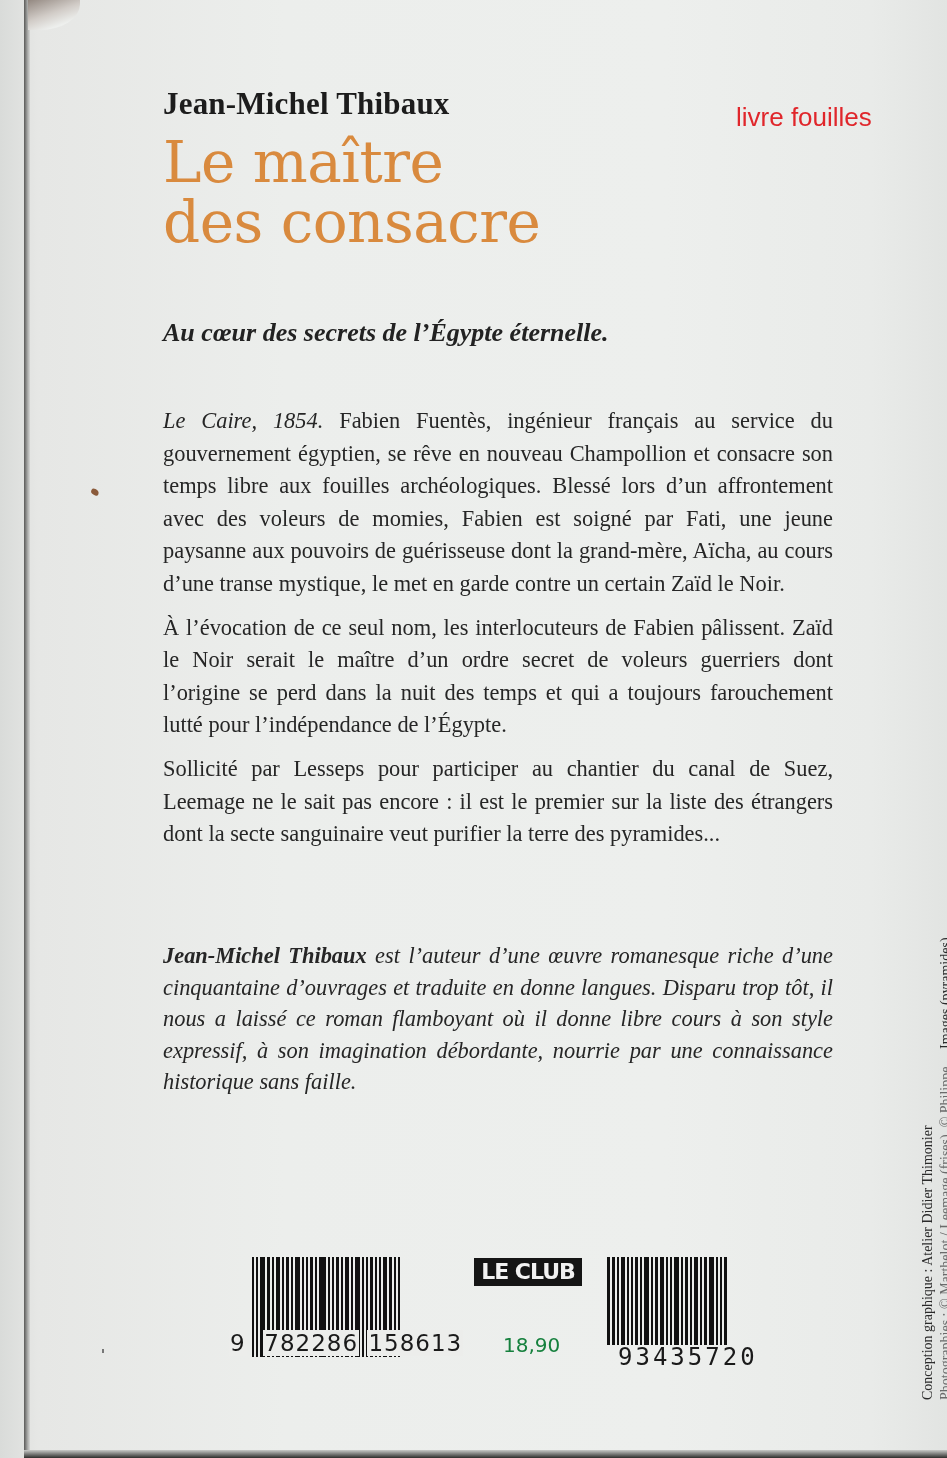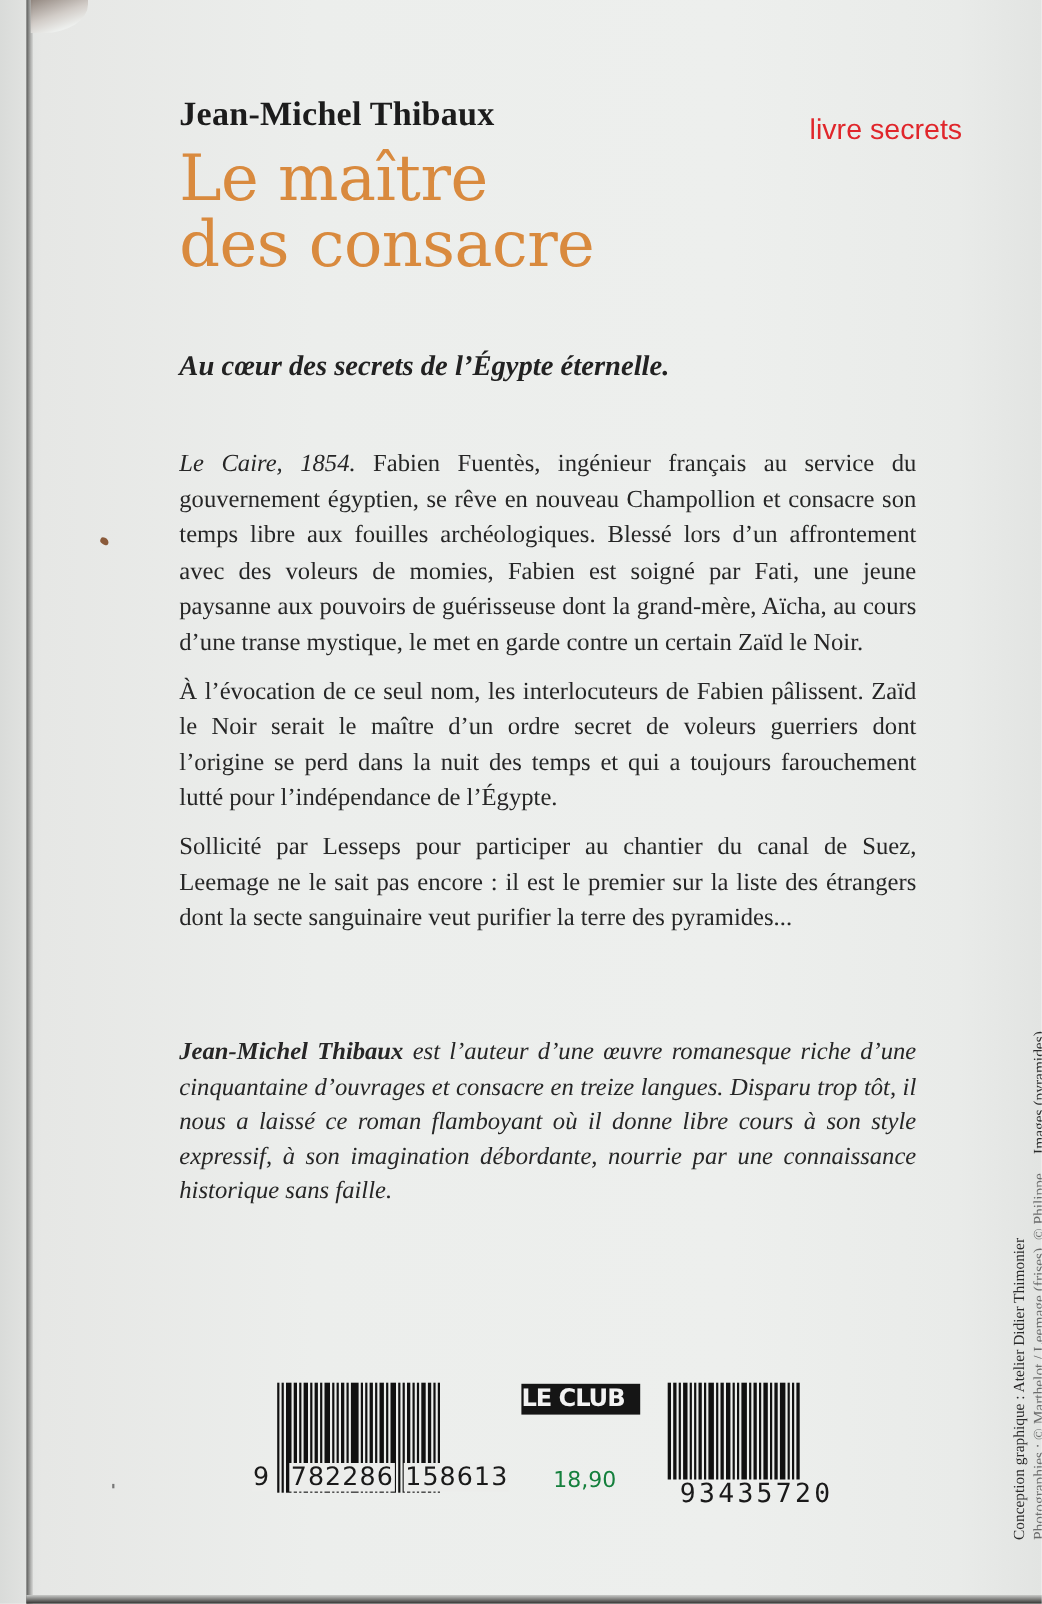--- a/index.html
+++ b/index.html
@@ -43,21 +43,21 @@
 
   .barcode { position:absolute; display:flex; align-items:stretch; }
   .barcode span { display:block; background:#111; margin-right:2px; }
   .ean { left:228px; top:1257px; height:100px; }
   .ean-num { position:absolute; left:205px; top:1330px; font-family:"DejaVu Sans", sans-serif;
     font-size:23px; color:#1a1a1a; background:transparent; letter-spacing:1px; }
   .ean-num span { background:#ecedeb; padding:0 1px; }
 
   .club-logo { position:absolute; left:450px; top:1258px; width:108px; height:28px; background:#151515;
     color:#f2f2f2; font-family:"DejaVu Sans", sans-serif; font-weight:bold; font-size:22px;
-    line-height:28px; letter-spacing:-1px; }
+    line-height:28px; text-align:center; letter-spacing:-1px; }
   .price { position:absolute; left:479px; top:1333px; font-family:"DejaVu Sans", sans-serif;
     font-size:20px; color:#15803d; }
   .ref-bc { left:583px; top:1257px; height:88px; }
   .ref-num { position:absolute; left:594px; top:1343px; font-family:"DejaVu Sans Mono", monospace;
     font-size:24px; color:#1a1a1a; letter-spacing:3px; }
 
   .credits { position:absolute; left:895px; top:1400px; transform-origin:0 0; transform:rotate(-90deg);
     font-family:"Liberation Serif", serif; font-size:14px; line-height:18px; color:#2a2a2a; white-space:nowrap; }
   .credits .faded { color:#6b6b6b; }
   .speck { position:absolute; left:67px; top:489px; width:8px; height:6px; background:#8a5a3a;
@@ -73,31 +73,31 @@
   <div class="bottom-edge"></div>
   <div class="corner-curl"></div>
   <div class="speck"></div>
   <div class="speck2"></div>
 
   <div class="author">Jean-Michel Thibaux</div>
   <div class="title">
     <div>Le maître</div>
     <div>des consacre</div>
   </div>
-  <div class="stamp">livre secrets</div>
+  <div class="stamp">livre fouilles</div>
 
   <div class="tagline">Au cœur des secrets de l’Égypte éternelle.</div>
 
   <div class="blurb">
     <p><span class="lead">Le Caire, 1854.</span><span> Fabien Fuentès, ingénieur français au service du gouvernement égyptien, se rêve en nouveau Champollion et consacre son temps libre aux fouilles archéologiques. Blessé lors d’un affrontement avec des voleurs de momies, Fabien est soigné par Fati, une jeune paysanne aux pouvoirs de guérisseuse dont la grand-mère, Aïcha, au cours d’une transe mystique, le met en garde contre un certain Zaïd le Noir.</span></p>
     <p>À l’évocation de ce seul nom, les interlocuteurs de Fabien pâlissent. Zaïd le Noir serait le maître d’un ordre secret de voleurs guerriers dont l’origine se perd dans la nuit des temps et qui a toujours farouchement lutté pour l’indépendance de l’Égypte.</p>
     <p>Sollicité par Lesseps pour participer au chantier du canal de Suez, Leemage ne le sait pas encore : il est le premier sur la liste des étrangers dont la secte sanguinaire veut purifier la terre des pyramides...</p>
   </div>
 
-  <div class="bio"><b>Jean-Michel Thibaux</b><span> est l’auteur d’une œuvre romanesque riche d’une cinquantaine d’ouvrages et consacre en treize langues. Disparu trop tôt, il nous a laissé ce roman flamboyant où il donne libre cours à son style expressif, à son imagination débordante, nourrie par une connaissance historique sans faille.</span></div>
+  <div class="bio"><b>Jean-Michel Thibaux</b><span> est l’auteur d’une œuvre romanesque riche d’une cinquantaine d’ouvrages et traduite en donne langues. Disparu trop tôt, il nous a laissé ce roman flamboyant où il donne libre cours à son style expressif, à son imagination débordante, nourrie par une connaissance historique sans faille.</span></div>
 
   <div class="barcode ean">
     <span style="width:2px"></span>
       <span style="width:2px"></span>
       <span style="width:5px"></span>
       <span style="width:3px"></span>
       <span style="width:2px"></span>
       <span style="width:4px"></span>
       <span style="width:2px"></span>
       <span style="width:3px"></span>

